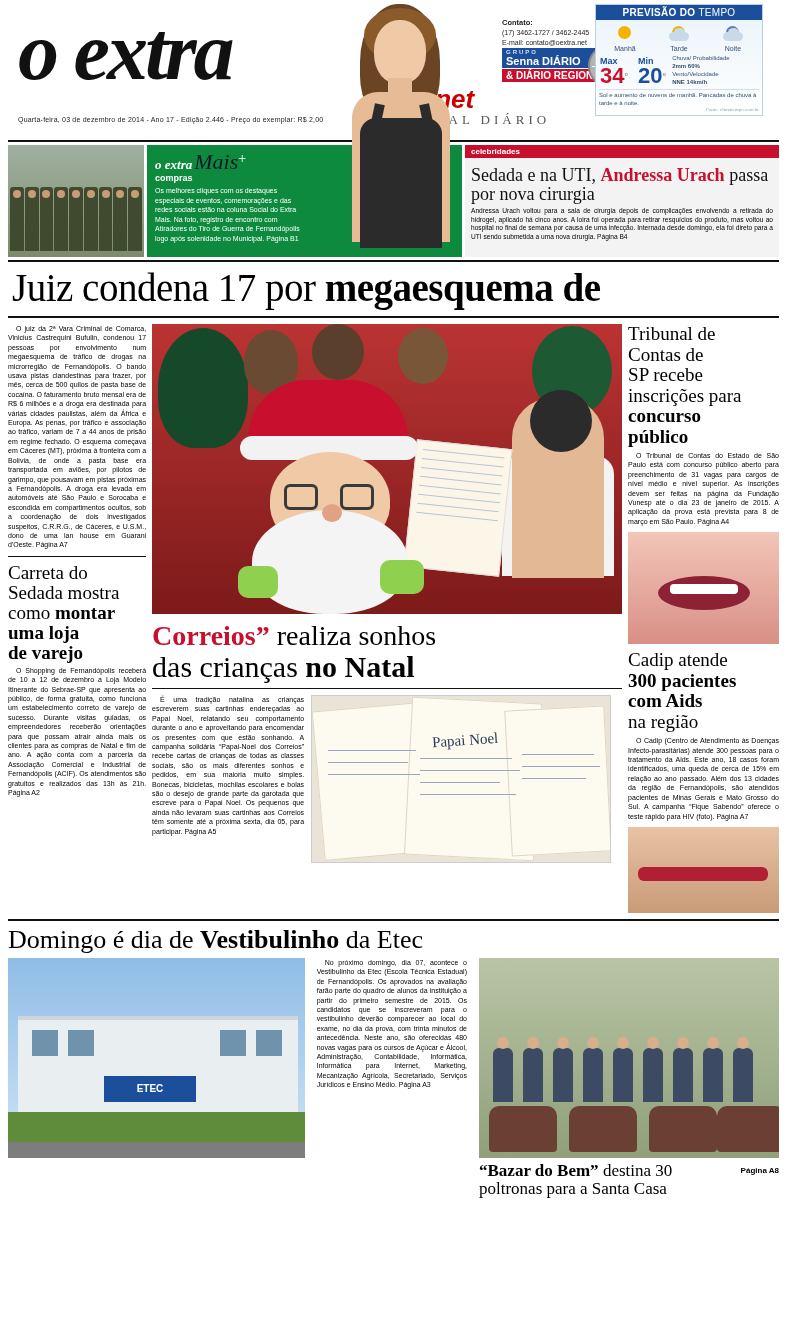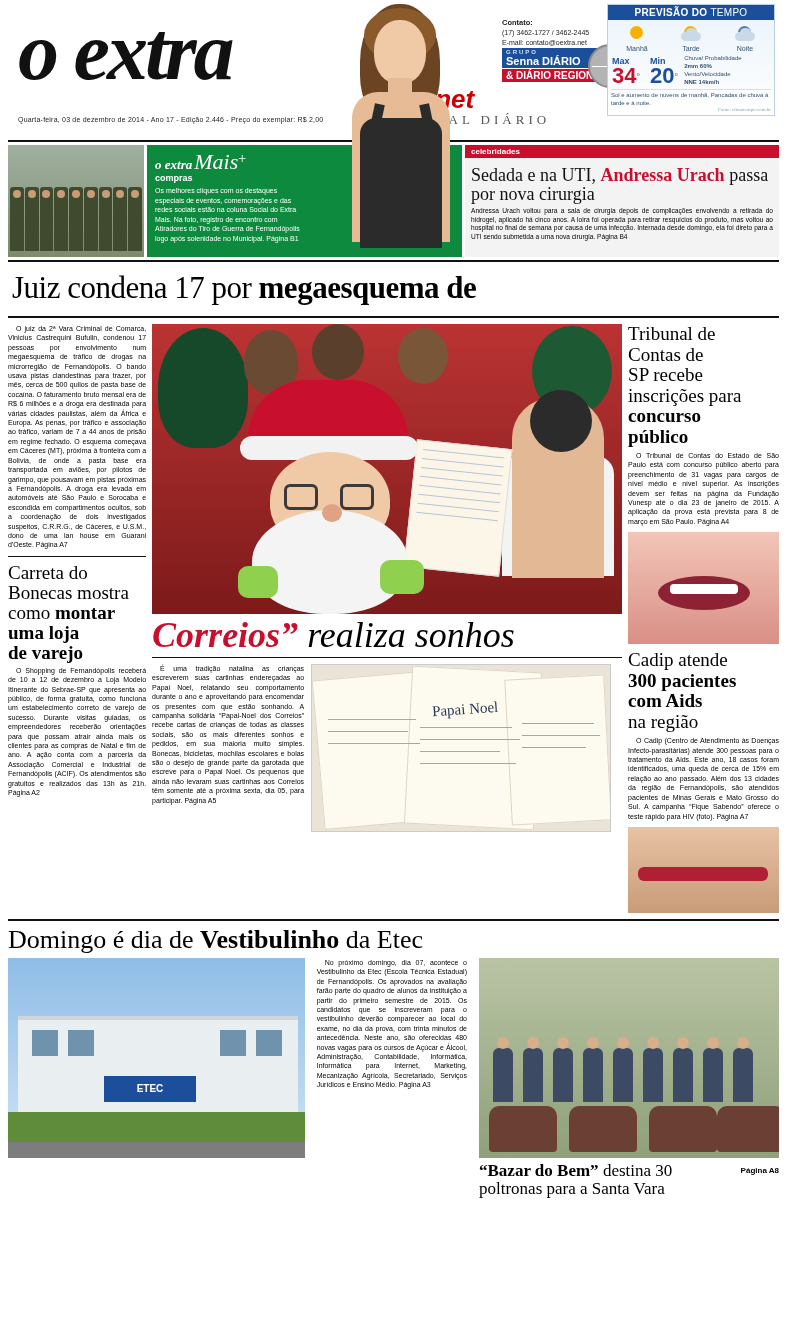--- a/index.html
+++ b/index.html
@@ -102,21 +102,21 @@
   }
   .model-photo .dress {
     position:absolute; left:34px; top:118px; width:82px; height:130px;
     background:#2b2b2b; border-radius:16px 16px 0 0;
   }
   .model-photo .strap-l { position:absolute; left:46px; top:104px; width:10px; height:28px; background:#2b2b2b; transform:rotate(12deg);}
   .model-photo .strap-r { position:absolute; left:96px; top:104px; width:10px; height:28px; background:#2b2b2b; transform:rotate(-12deg);}
 
   
   .weather {
-    position:absolute; right:4px; top:4px;
+    position:absolute; right:16px; top:4px;
     width:168px; height:112px;
     border:1px solid #b9d0e8;
     background:linear-gradient(#eaf3fb,#ffffff);
   }
   .weather-title {
     background:#1b4f9c; color:#fff; text-align:center;
     font-family:"Liberation Sans", sans-serif;
     font-size:10px; font-weight:bold; letter-spacing:.3px;
     padding:2px 0;
   }
@@ -166,21 +166,21 @@
   .promo-mid {
     flex:1; background:#0e8a3e; color:#fff; position:relative;
     padding:4px 6px 4px 8px;
   }
   .oem-brand {
     font-family:"Liberation Serif", serif; font-style:italic;
     font-size:13px; font-weight:bold;
   }
   .oem-mais {
     font-family:"Liberation Serif", serif; font-style:italic;
-    font-size:22px; color:#ffffff; margin-left:2px;
+    font-size:22px; color:#0f172a; margin-left:2px;
   }
   .oem-plus { font-size:14px; vertical-align:super; }
   .promo-kicker {
     font-family:"Liberation Sans", sans-serif;
     font-size:9px; font-weight:bold; margin-top:-2px;
   }
   .promo-text {
     font-family:"Liberation Sans", sans-serif;
     font-size:7px; line-height:9.5px; width:150px; margin-top:3px;
   }
@@ -202,21 +202,21 @@
   .celeb-text {
     font-family:"Liberation Sans", sans-serif;
     font-size:6.6px; line-height:8.6px; margin-top:3px; text-align:justify;
   }
 
   
   .mainhead {
     border-top:2px solid #111; border-bottom:2px solid #111;
     margin-top:3px; padding:6px 4px 8px;
   }
-  .mh-l1 { font-size:31px; line-height:40px; letter-spacing:-.5px;}
+  .mh-l1 { font-size:39px; line-height:40px; letter-spacing:-.5px;}
   .mh-l2 { font-size:39px; line-height:40px; letter-spacing:-.5px;}
   .mh-l1 b, .mh-l2 b { font-weight:bold; }
   .mh-red { color:#c8102e; font-weight:bold; }
 
   
   .grid { display:flex; gap:6px; margin-top:6px; }
   .col-left { width:140px; }
   .col-mid { width:470px; }
   .col-right { width:153px; }
 
@@ -256,21 +256,21 @@
   .santa .woman-hair { position:absolute; right:30px; top:66px; width:62px; height:62px; background:#2b2b2b; border-radius:50%;}
   .santa .woman-shirt{ position:absolute; right:8px; top:132px; width:112px; height:120px; background:#f3f3f3; border-radius:18px 18px 0 0;}
   .santa .glove { position:absolute; left:228px; top:236px; width:44px; height:34px; background:#8fd14f; border-radius:10px;}
   .santa .glove2 { position:absolute; left:86px; top:242px; width:40px; height:32px; background:#8fd14f; border-radius:10px;}
 
   
   .santa-head {
     margin-top:6px; border-bottom:1px solid #111; padding-bottom:6px;
   }
   .sh-l1 { font-size:30px; line-height:31px; }
-  .sh-l2 { font-size:36px; line-height:31px;font-style:italic; }
+  .sh-l2 { font-size:28px; line-height:31px; }
   .sh-l3 { font-size:30px; line-height:31px; }
   .sh-red { color:#c8102e; font-weight:bold; }
   .sh-b { font-weight:bold; }
 
   .mid-split { display:flex; gap:7px; margin-top:6px; }
   .mid-col-text { width:152px; }
   .letters-photo {
     width:300px; height:168px; position:relative; overflow:hidden;
     background:#eae4d6; border:1px solid #ccc;
   }
@@ -459,21 +459,21 @@
     </div>
   </div>
 
   <div class="grid">
 
     <div class="col-left">
       <div class="body-text">O juiz da 2ª Vara Criminal de Comarca, Vinicius Castrequini Bufulin, condenou 17 pessoas por envolvimento num megaesquema de tráfico de drogas na microrregião de Fernandópolis. O bando usava pistas clandestinas para trazer, por mês, cerca de 500 quilos de pasta base de cocaína. O faturamento bruto mensal era de R$ 6 milhões e a droga era destinada para várias cidades paulistas, além da África e Europa. As penas, por tráfico e associação ao tráfico, variam de 7 a 44 anos de prisão em regime fechado. O esquema começava em Cáceres (MT), próxima à fronteira com a Bolívia, de onde a pasta base era transportada em aviões, por pilotos de garimpo, que pousavam em pistas próximas a Fernandópolis. A droga era levada em automóveis até São Paulo e Sorocaba e escondida em compartimentos ocultos, sob a coordenação de dois investigados suspeitos, C.R.R.G., de Cáceres, e U.S.M., dono de uma lan house em Guarani d'Oeste. Página A7</div>
       <div class="rule"></div>
       <div class="subhead">
         <span>Carreta do</span><br>
-        <span>Bonecas mostra</span><br>
+        <span>Sedada mostra</span><br>
         <span>como </span><b>montar</b><br>
         <b>uma loja</b><br>
         <b>de varejo</b>
       </div>
       <div class="body-text">O Shopping de Fernandópolis receberá de 10 a 12 de dezembro a Loja Modelo Itinerante do Sebrae-SP que apresenta ao público, de forma gratuita, como funciona um estabelecimento correto de varejo de sucesso. Durante visitas guiadas, os empreendedores receberão orientações para que possam atrair ainda mais os clientes para as compras de Natal e fim de ano. A ação conta com a parceria da Associação Comercial e Industrial de Fernandópolis (ACIF). Os atendimentos são gratuitos e realizados das 13h às 21h. Página A2</div>
     </div>
 
     <div class="col-mid">
       <div class="santa">
         <div class="wall"></div>
@@ -502,20 +502,23 @@
         <div class="glassL"></div>
         <div class="glassR"></div>
         <div class="nose"></div>
         <div class="glove"></div>
         <div class="glove2"></div>
       </div>
 
       <div class="santa-head">
         <div class="sh-l2">
           <span class="sh-red">Correios”</span><span> realiza sonhos</span>
+        </div>
+        <div class="sh-l3">
+          <span>das crianças </span><b class="sh-b">no Natal</b>
         </div>
       </div>
 
       <div class="mid-split">
         <div class="mid-col-text">
           <div class="body-text">É uma tradição natalina as crianças escreverem suas cartinhas endereçadas ao Papai Noel, relatando seu comportamento durante o ano e aproveitando para encomendar os presentes com que estão sonhando. A campanha solidária “Papai-Noel dos Correios” recebe cartas de crianças de todas as classes sociais, são os mais diferentes sonhos e pedidos, em sua maioria muito simples. Bonecas, bicicletas, mochilas escolares e bolas são o desejo de grande parte da garotada que escreve para o Papai Noel. Os pequenos que ainda não levaram suas cartinhas aos Correios têm somente até a próxima sexta, dia 05, para participar. Página A5</div>
         </div>
         <div class="letters-photo">
           <div class="sheet s1"></div>
           <div class="sheet s2"></div>
@@ -599,19 +602,19 @@
           <div class="person" style="left:224px"></div>
           <div class="person" style="left:254px"></div>
           <div class="chair" style="left:10px"></div>
           <div class="chair" style="left:90px"></div>
           <div class="chair" style="left:170px"></div>
           <div class="chair" style="left:238px"></div>
         </div>
         <div class="bazar-caption">
           <span class="bazar-ref">Página A8</span>
           <b>“Bazar do Bem”</b><span> destina 30</span><br>
-          <span>poltronas para a Santa Vara</span>
+          <span>poltronas para a Santa Casa</span>
         </div>
       </div>
     </div>
   </div>
 
 </div>
 
 </body></html>

